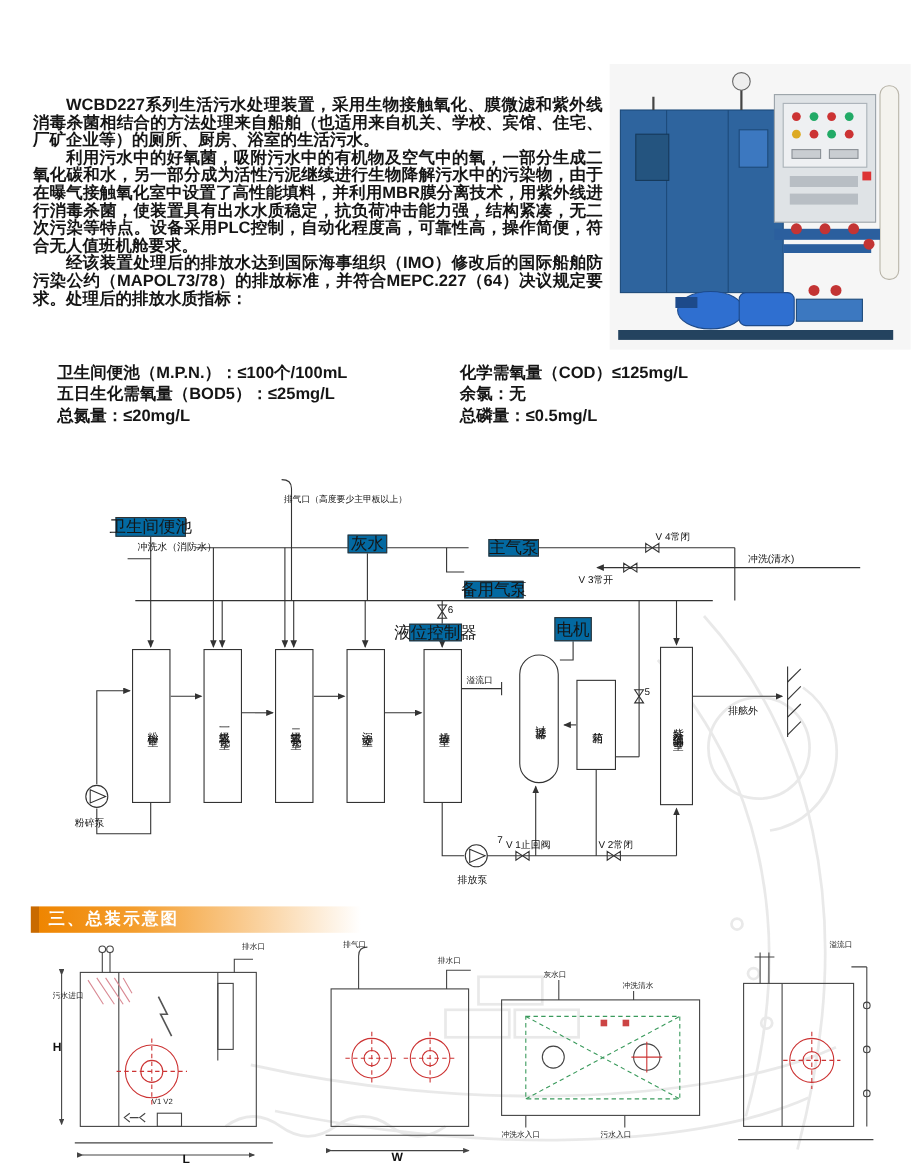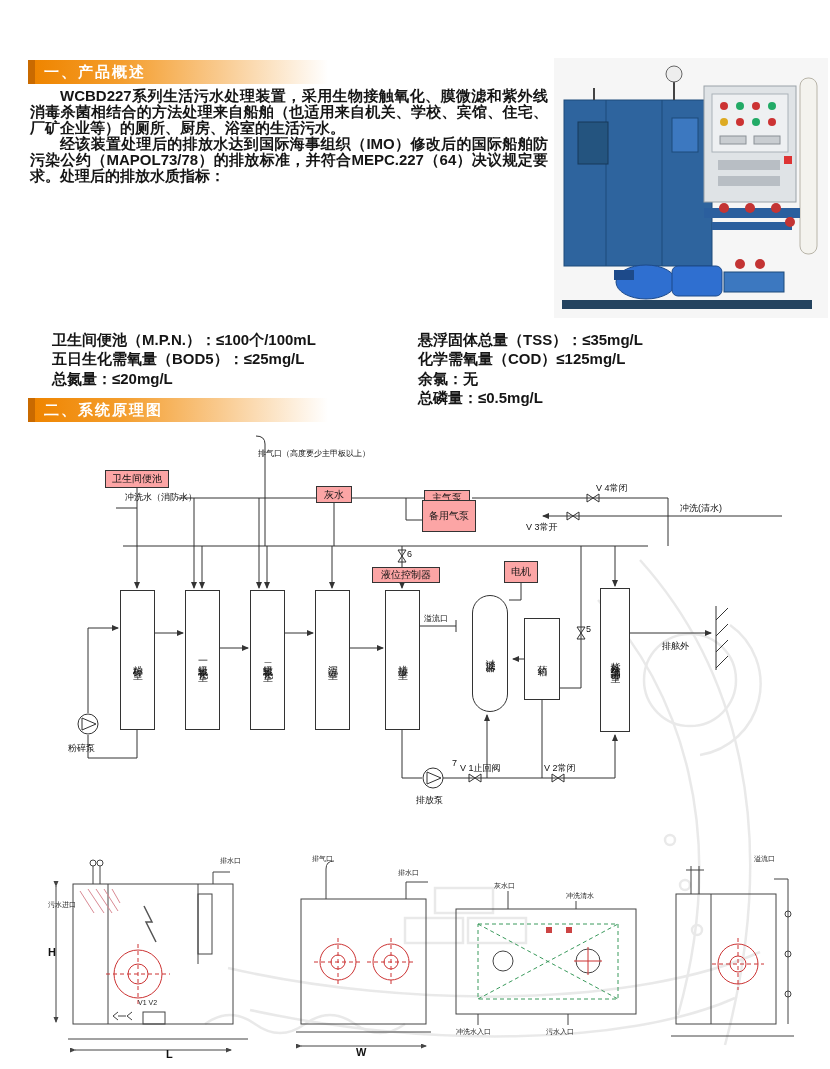--- a/index.html
+++ b/index.html
@@ -34,22 +34,22 @@
   .photo { left:554px; top:58px; width:274px; height:260px; }
 
   .specs { top:330px; font-size:15px; font-weight:600; line-height:19.4px; }
   .specs-left  { left:52px;  width:360px; }
   .specs-right { left:418px; width:390px; }
 
   
   .diagram { left:28px; top:428px; width:774px; height:390px; }
   .diagram > svg { position:absolute; left:0; top:0; }
   .dlabel { position:absolute; font-size:9px; color:#111; white-space:nowrap; }
-  .dbox { position:absolute; border:1px solid #333; background:#fca5a5; display:flex;
-    align-items:center; justify-content:center; font-size:10px; white-space:nowrap;font-family:Liberation Serif, serif; }
+  .dbox { position:absolute; border:1px solid #333; background:#0369a1; display:flex;
+    align-items:center; justify-content:center; font-size:15px; white-space:nowrap;font-family:Liberation Serif, serif; }
   .chamber { position:absolute; border:1.4px solid #333; background:#fff;
     display:flex; align-items:center; justify-content:center; }
   .chamber span { writing-mode:vertical-rl; text-orientation:upright;
     font-size:10px; letter-spacing:2px; color:#111; }
   .capsule { border-radius:18px; }
 
   
   .assembly { left:28px; top:854px; width:774px; height:210px; }
   .drawing { position:absolute; }
   .alabel { position:absolute; font-size:7px; color:#222; white-space:nowrap; }
@@ -72,23 +72,20 @@
       <path d="M35,484 q25,-18 50,0 q25,18 50,0 q25,-18 50,0 q25,18 50,0"></path>
       <circle cx="520" cy="140" r="46"></circle>
       <path d="M560,85 a72,72 0 0 1 -30,130"></path>
       <rect x="235" y="378" width="58" height="25"></rect>
       <rect x="298" y="378" width="58" height="25"></rect>
       <rect x="265" y="348" width="58" height="25"></rect>
     </g>
   </svg>
 
 
-  <div class="layer banner" style="top:60px">
-    <span>一、产品概述</span>
-  </div>
 
   <div class="layer photo">
     <svg width="274" height="260" viewBox="0 0 274 260">
       <rect x="0" y="0" width="274" height="260" fill="#f6f6f6"></rect>
       <rect x="8" y="242" width="250" height="9" fill="#24435f"></rect>
 
       <rect x="10" y="42" width="148" height="166" fill="#2e649e" stroke="#1d4a7a"></rect>
       <line x1="52" y1="42" x2="52" y2="208" stroke="#1d4a7a"></line>
       <line x1="108" y1="42" x2="108" y2="208" stroke="#1d4a7a"></line>
       <rect x="24" y="64" width="30" height="42" fill="#24547f" stroke="#16395a"></rect>
@@ -127,38 +124,35 @@
       <rect x="118" y="208" width="50" height="30" rx="6" fill="#2f6fd0" stroke="#1d4a8a"></rect>
       <rect x="60" y="212" width="20" height="10" fill="#1d4a8a"></rect>
       <rect x="170" y="214" width="60" height="20" fill="#3c78c0" stroke="#1d4a7a"></rect>
       <circle cx="186" cy="206" r="5" fill="#c33434"></circle>
         <circle cx="206" cy="206" r="5" fill="#c33434"></circle>
     </svg>
   </div>
 
   <div class="layer body-text">
     <p>WCBD227系列生活污水处理装置，采用生物接触氧化、膜微滤和紫外线消毒杀菌相结合的方法处理来自船舶（也适用来自机关、学校、宾馆、住宅、厂矿企业等）的厕所、厨房、浴室的生活污水。</p>
+    <p>利用污水中的好氧菌，吸附污水中的有机物及空气中的氧，一部分生成二氧化碳和水，另一部分成为活性污泥继续进行生物降解污水中的污染物，由于在曝气接触氧化室中设置了高性能填料，并利用MBR膜分离技术，用紫外线进行消毒杀菌，使装置具有出水水质稳定，抗负荷冲击能力强，结构紧凑，无二次污染等特点。设备采用PLC控制，自动化程度高，可靠性高，操作简便，符合无人值班机舱要求。</p>
     <p>经该装置处理后的排放水达到国际海事组织（IMO）修改后的国际船舶防污染公约（MAPOL73/78）的排放标准，并符合MEPC.227（64）决议规定要求。处理后的排放水质指标：</p>
   </div>
 
   <div class="layer specs specs-left">
     <div>卫生间便池（M.P.N.）：≤100个/100mL</div>
     <div>五日生化需氧量（BOD5）：≤25mg/L</div>
     <div>总氮量：≤20mg/L</div>
   </div>
   <div class="layer specs specs-right">
-    <div>悬浮固体总量（TSS）：≤35mg/L</div>
     <div>化学需氧量（COD）≤125mg/L</div>
     <div>余氯：无</div>
     <div>总磷量：≤0.5mg/L</div>
   </div>
 
-  <div class="layer banner" style="top:398px">
-    <span>二、系统原理图</span>
-  </div>
 
   <div class="layer diagram">
     <svg width="774" height="390" viewBox="0 0 774 390">
       <defs>
         <marker id="arr" markerWidth="8" markerHeight="8" refX="6" refY="3" orient="auto" markerUnits="userSpaceOnUse">
           <path d="M0,0 L7,3 L0,6 Z" fill="#333"></path>
         </marker>
         <g id="valve">
             <path d="M-6,-4 L0,0 L-6,4 Z M6,-4 L0,0 L6,4 Z" fill="none" stroke="#333"></path>
           </g>
@@ -217,27 +211,27 @@
         <use href="#valve" transform="translate(553,205) rotate(90)"></use>
       </g>
     </svg>
 
     <div class="dbox" style="left:77px;top:42px;width:64px;height:18px">
         <span>卫生间便池</span>
       </div>
     <div class="dbox" style="left:288px;top:58px;width:36px;height:17px">
         <span>灰水</span>
       </div>
-    <div class="dbox" style="left:396px;top:62px;width:46px;height:16px">
+    <div class="dbox" style="left:416px;top:62px;width:46px;height:16px">
         <span>主气泵</span>
       </div>
-    <div class="dbox" style="left:394px;top:72px;width:54px;height:32px">
+    <div class="dbox" style="left:394px;top:100px;width:54px;height:16px">
         <span>备用气泵</span>
       </div>
-    <div class="dbox" style="left:344px;top:139px;width:68px;height:16px">
+    <div class="dbox" style="left:344px;top:139px;width:48px;height:16px">
         <span>液位控制器</span>
       </div>
     <div class="dbox" style="left:476px;top:133px;width:34px;height:22px">
         <span>电机</span>
       </div>
 
     <div class="chamber" style="left:92px;top:162px;width:35px;height:140px">
         <span>粉碎室</span>
       </div>
     <div class="chamber" style="left:157px;top:162px;width:35px;height:140px">
@@ -271,20 +265,23 @@
     <div class="dlabel" style="left:396px;top:185px;font-size:8px">溢流口</div>
     <div class="dlabel" style="left:558px;top:196px">5</div>
     <div class="dlabel" style="left:634px;top:212px">排舷外</div>
     <div class="dlabel" style="left:40px;top:314px">粉碎泵</div>
     <div class="dlabel" style="left:388px;top:366px">排放泵</div>
     <div class="dlabel" style="left:424px;top:330px">7</div>
     <div class="dlabel" style="left:432px;top:334px">V 1止回阀</div>
     <div class="dlabel" style="left:516px;top:334px">V 2常闭</div>
   </div>
 
+  <div class="layer banner" style="top:824px">
+    <span>三、总装示意图</span>
+  </div>
 
   <div class="layer assembly">
 
     <div class="drawing" style="left:20px;top:0;width:215px;height:207px">
       <svg width="215" height="207" viewBox="0 0 215 207">
         <defs>
           <marker id="da" markerWidth="7" markerHeight="7" refX="5" refY="2.5" orient="auto" markerUnits="userSpaceOnUse">
             <path d="M0,0 L6,2.5 L0,5 Z" fill="#444"></path>
           </marker>
         </defs>

